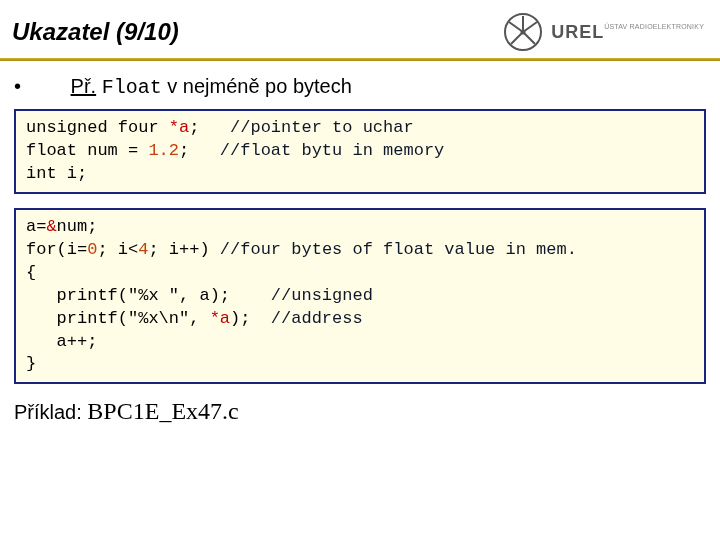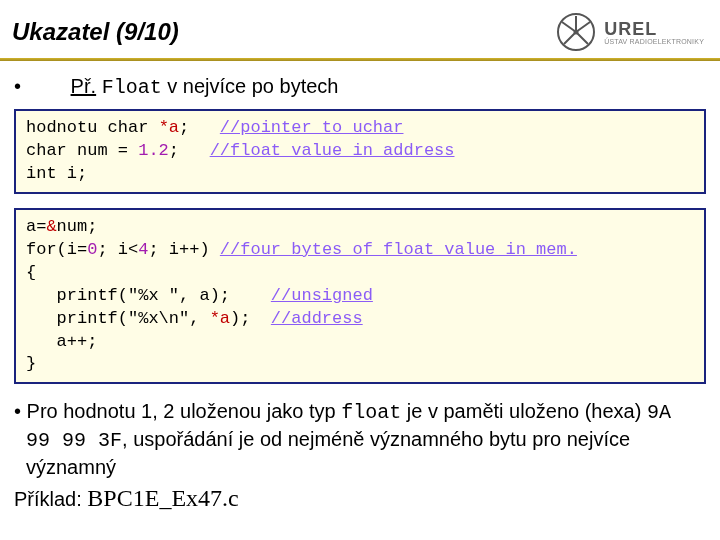--- a/index.html
+++ b/index.html
@@ -2,33 +2,33 @@
 <html><head>
 <meta charset="utf-8">
 <style>
   * { box-sizing: border-box; margin: 0; padding: 0; }
   html, body { width: 720px; height: 540px; background: #fff; font-family: Arial, Helvetica, sans-serif; color: #000; }
   .slide { width: 720px; height: 540px; position: relative; }
   .header { display: flex; align-items: center; justify-content: space-between; padding: 12px 16px 6px 12px; }
   .title { font-size: 24px; font-weight: bold; font-style: italic; }
   .logo { display: flex; align-items: center; gap: 8px; }
   .logo-mark { width: 40px; height: 40px; }
-  .logo-txt { display: flex; flex-direction: column; line-height: 1; }
+  .logo-txt { display: flex; flex-direction: row; line-height: 1; }
   .logo-main { font-weight: bold; font-size: 18px; letter-spacing: 1px; color: #555; }
   .logo-sub { font-size: 7px; color: #888; letter-spacing: 0.2px; }
   .hr { height: 3px; background: linear-gradient(#d0b32a,#a38a1f); margin: 0 0 14px 0; }
   .body { padding: 0 14px; }
   .intro { font-size: 20px; margin: 8px 0 10px 0; }
   .intro .pr { text-decoration: underline; margin-left: 44px; }
   .mono { font-family: "Courier New", Courier, monospace; margin-top: 36px; }
   .codebox { background: #fffde6; border: 2.5px solid #1a237e; padding: 6px 10px; font-family: "Courier New", Courier, monospace; font-size: 17px; line-height: 1.35; white-space: pre; color: #000; margin-bottom: 14px; }
   .ptr { color: #c00000; }
-  .num { color: #a21caf; }
+  .num { color: #c2410c; }
   .op  { color: #c00000; }
-  .cmt { color: #8b5cf6; text-decoration: underline; }
+  .cmt { color: #0f172a; }
   .bul { font-size: 20px; line-height: 1.35; margin: 4px 0 4px 12px; text-indent: -12px; }
   .bul::before { content: "• "; }
   .file { font-family: Liberation Serif, serif; font-size: 24px; }
   .example-line { font-size: 20px; margin-top: 2px; }
 </style>
 </head>
 <body>
 <div class="slide">
 
   <div class="header">
@@ -45,40 +45,34 @@
       </div>
     </div>
   </div>
   <div class="hr"></div>
 
   <div class="body">
 
     <p class="intro">•
       <span class="pr">Př.</span>
       <span class="mono">Float</span>
-      <span> v nejvíce po bytech</span>
+      <span> v nejméně po bytech</span>
     </p>
 
-    <div class="codebox"><span>hodnotu char </span><span class="ptr">*a</span><span>;   </span><span class="cmt">//pointer to uchar</span>
-<span>char num = </span><span class="num">1.2</span><span>;   </span><span class="cmt">//float value in address</span>
+    <div class="codebox"><span>unsigned four </span><span class="ptr">*a</span><span>;   </span><span class="cmt">//pointer to uchar</span>
+<span>float num = </span><span class="num">1.2</span><span>;   </span><span class="cmt">//float bytu in memory</span>
 <span>int i;</span></div>
 
     <div class="codebox"><span>a=</span><span class="op">&amp;</span><span>num;</span>
 <span>for(i=</span><span class="num">0</span><span>; i&lt;</span><span class="num">4</span><span>; i++) </span><span class="cmt">//four bytes of float value in mem.</span>
 <span>{</span>
 <span>   printf("%x ", a);    </span><span class="cmt">//unsigned</span>
 <span>   printf("%x\n", </span><span class="ptr">*a</span><span>);  </span><span class="cmt">//address</span>
 <span>   a++;</span>
 <span>}</span></div>
 
-    <p class="bul">
-      <span>Pro hodnotu 1, 2 uloženou jako typ </span>
-      <span class="mono">float</span>
-      <span> je v paměti uloženo (hexa) </span>
-      <span class="mono">9A 99 99 3F</span><span>, uspořádání je od nejméně významného bytu pro nejvíce významný</span>
-    </p>
     <p class="example-line">
       <span>Příklad: </span>
       <span class="file">BPC1E_Ex47.c</span>
     </p>
   </div>
 
 </div>
 
 </body></html>

